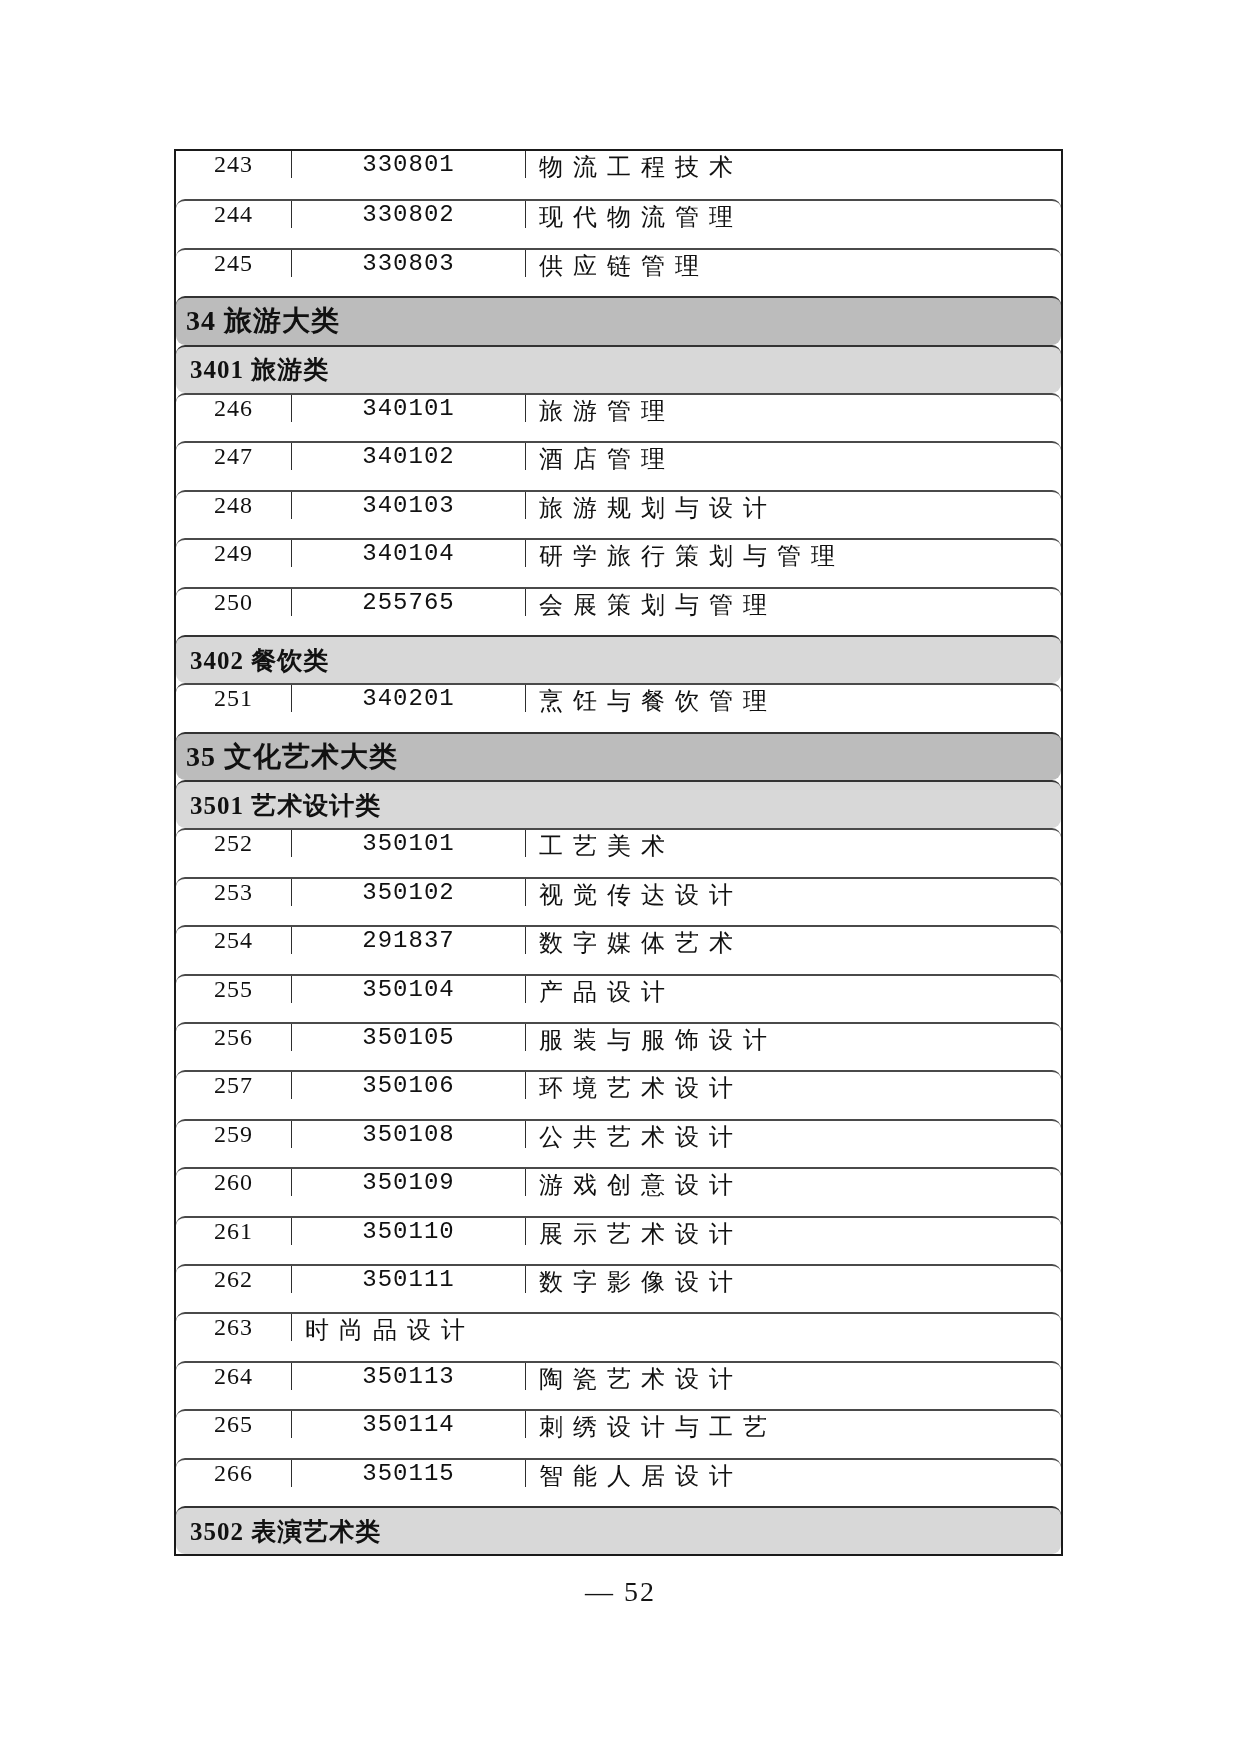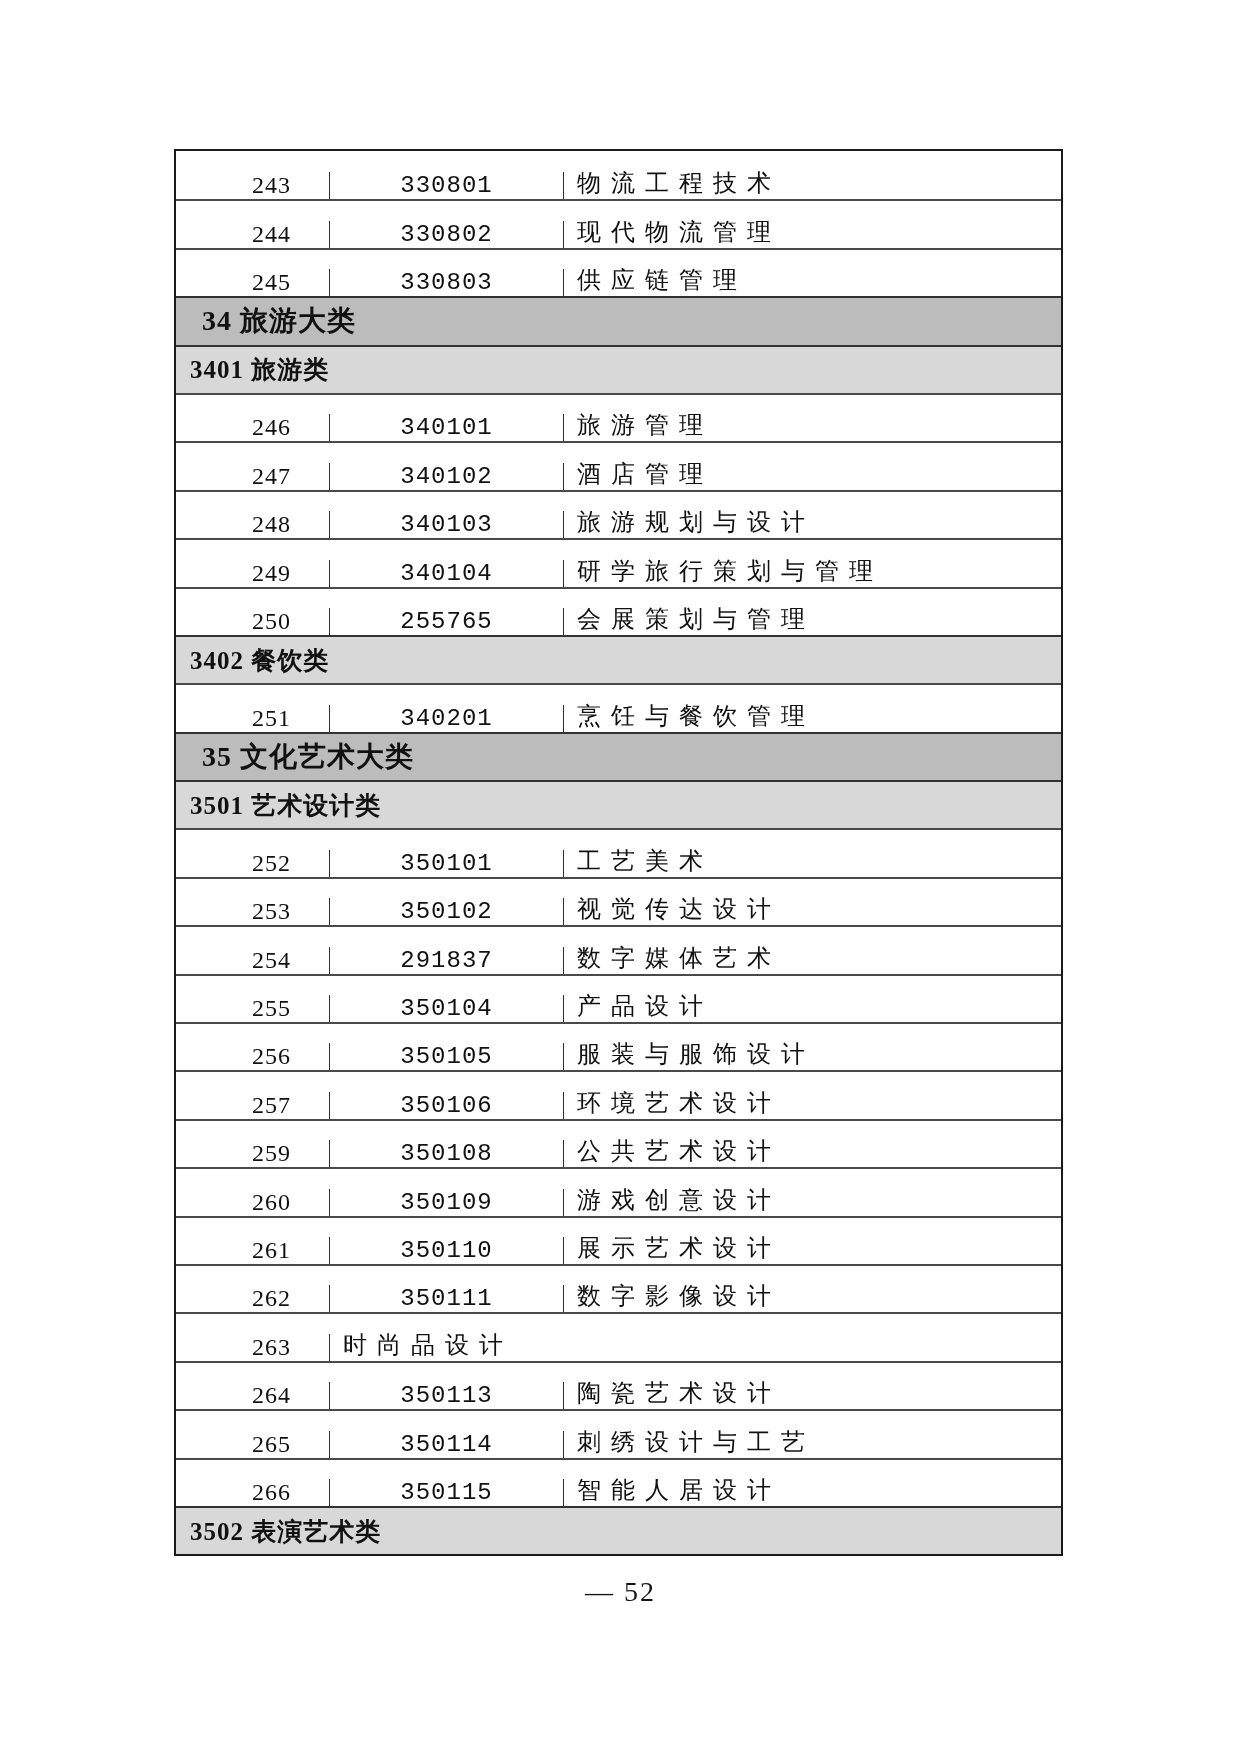--- a/index.html
+++ b/index.html
@@ -17,24 +17,23 @@
     position: absolute;
     left: 174px;
     top: 149px;
     width: 889px;
     border: 2px solid var(--border-outer, #1a1a1a);
     background: #ffffff;
   }
   .row {
     display: flex;
     height: 48.4px;
-    align-items: flex-end;
-    padding-left: 38px;
-  }
-  .row + .row { border-top: 2px solid var(--border-row, #4a4a4a); }
+    align-items: flex-start;
+  }
+  .row + .row { border-top: 2px solid var(--border-row, #4a4a4a); border-radius: 9px; }
   .row.major-band { border-top-color: var(--border-band, #333333); }
   .row.sub-band   { border-top-color: var(--border-band, #333333); }
   .cell {
     display: flex;
     align-items: center;
   }
   .c-seq {
     width: 116px;
     justify-content: center;
     border-right: 1px solid var(--border-col, #2e2e2e);
@@ -55,21 +54,21 @@
     font-size: 24px;
     letter-spacing: 10px;
     white-space: nowrap;
     overflow: hidden;
   }
   .row.major-band {
     background: var(--major-bg, #bcbcbc);
     font-weight: bold;
     font-size: 28px;
     letter-spacing: 1px;
-    padding-left: 26px;
+    padding-left: 10px;
     display: flex;
     align-items: center;
   }
   .row.sub-band {
     background: var(--sub-bg, #d8d8d8);
     font-weight: bold;
     font-size: 25px;
     letter-spacing: 1px;
     padding-left: 14px;
     display: flex;

